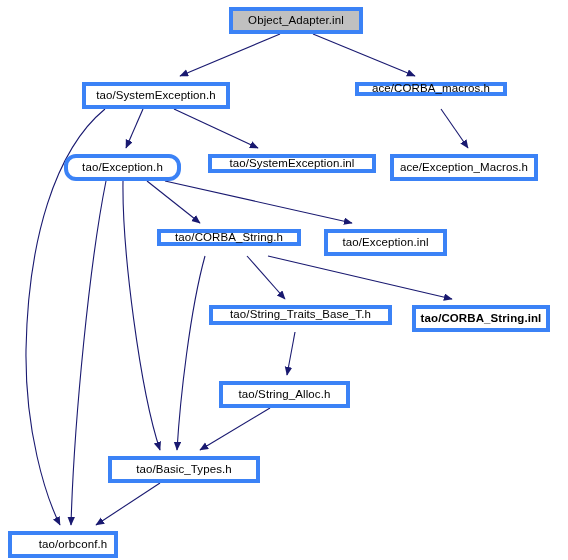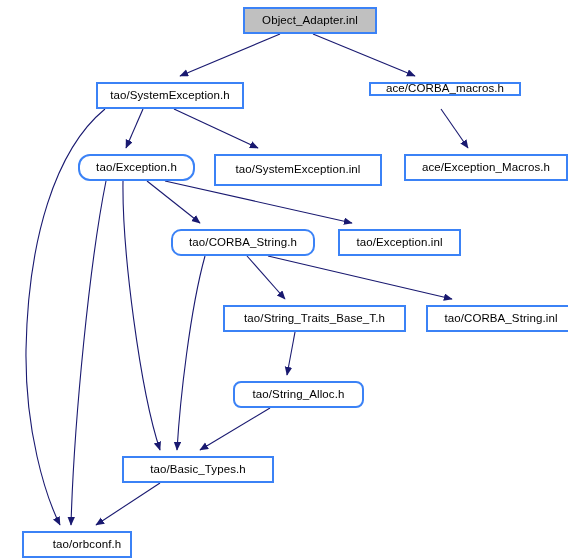--- a/index.html
+++ b/index.html
@@ -18,31 +18,30 @@
   #edge-layer {
     position: absolute;
     left: 0;
     top: 0;
     width: 568px;
     height: 560px;
   }
   .node {
     position: absolute;
     box-sizing: border-box;
-    border: 2px solid #3b82f6;
+    border: 4px solid #3b82f6;
     background: #ffffff;
     color: #000000;
     font-size: 11.5px;
     line-height: 1;
     display: flex;
     align-items: center;
     justify-content: center;
     white-space: nowrap;
     letter-spacing: 0.1px;
-    margin-left: 14px;
   }
   .node.root {
     background: #c0c0c0;
   }
 </style>
 </head>
 <body>
 
 <div id="graph">
 
@@ -78,39 +77,39 @@
       </div>
       <div class="node" style="left: 82px; top: 82px; width: 148px; height: 27px;">
         <span>tao/SystemException.h</span>
       </div>
       <div class="node" style="left: 355px; top: 82px; width: 152px; height: 14px;">
         <span>ace/CORBA_macros.h</span>
       </div>
       <div class="node" style="left: 64px; top: 154px; width: 117px; height: 27px; border-radius: 12px;">
         <span>tao/Exception.h</span>
       </div>
-      <div class="node" style="left: 200px; top: 154px; width: 168px; height: 32px;">
+      <div class="node" style="left: 208px; top: 154px; width: 168px; height: 19px;">
         <span>tao/SystemException.inl</span>
       </div>
-      <div class="node" style="left: 390px; top: 154px; width: 164px; height: 27px;">
+      <div class="node" style="left: 390px; top: 154px; width: 148px; height: 27px;">
         <span>ace/Exception_Macros.h</span>
       </div>
-      <div class="node" style="left: 157px; top: 229px; width: 144px; height: 27px; border-radius: 10px;">
+      <div class="node" style="left: 157px; top: 229px; width: 144px; height: 17px;">
         <span>tao/CORBA_String.h</span>
       </div>
       <div class="node" style="left: 324px; top: 229px; width: 123px; height: 27px;">
         <span>tao/Exception.inl</span>
       </div>
-      <div class="node" style="left: 209px; top: 305px; width: 183px; height: 27px;">
+      <div class="node" style="left: 209px; top: 305px; width: 183px; height: 20px;">
         <span>tao/String_Traits_Base_T.h</span>
       </div>
-      <div class="node" style="left: 412px; top: 305px; width: 150px; height: 27px;">
+      <div class="node" style="left: 412px; top: 305px; width: 138px; height: 27px; font-weight: bold;">
         <span>tao/CORBA_String.inl</span>
       </div>
-      <div class="node" style="left: 219px; top: 381px; width: 131px; height: 27px; border-radius: 8px;">
+      <div class="node" style="left: 219px; top: 381px; width: 131px; height: 27px;">
         <span>tao/String_Alloc.h</span>
       </div>
       <div class="node" style="left: 108px; top: 456px; width: 152px; height: 27px;">
         <span>tao/Basic_Types.h</span>
       </div>
       <div class="node" style="left: 8px; top: 531px; width: 110px; height: 27px; padding-left: 20px;">
         <span>tao/orbconf.h</span>
       </div>
     </div>
 

